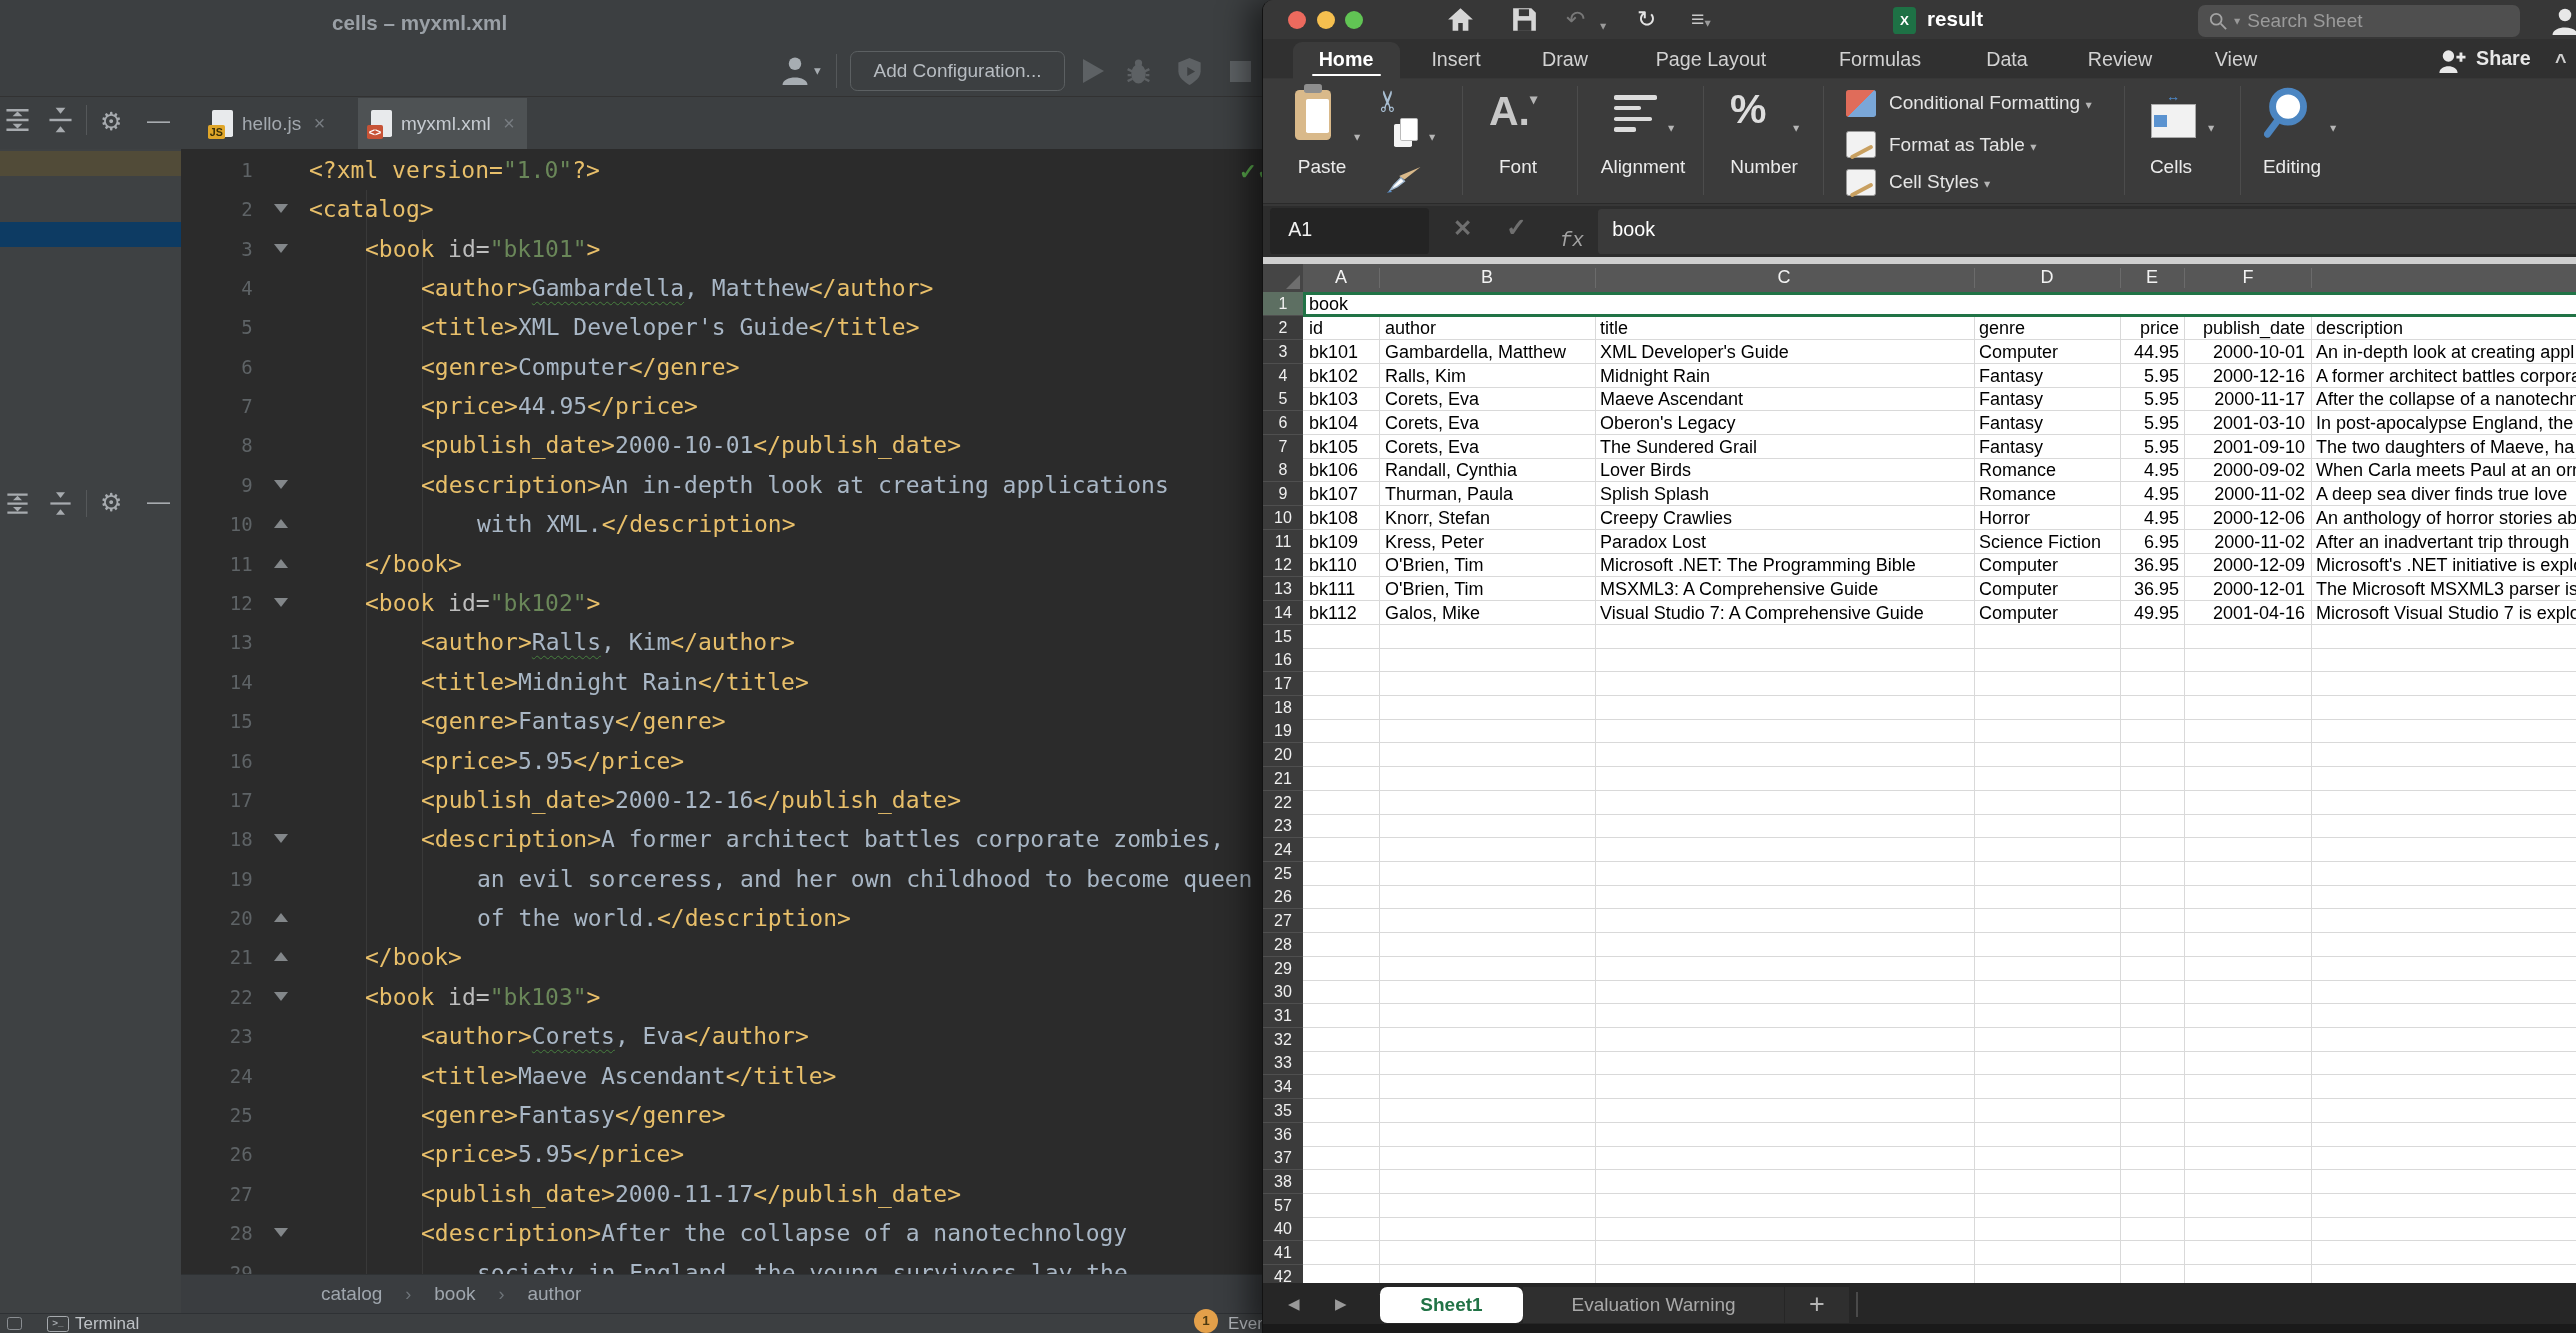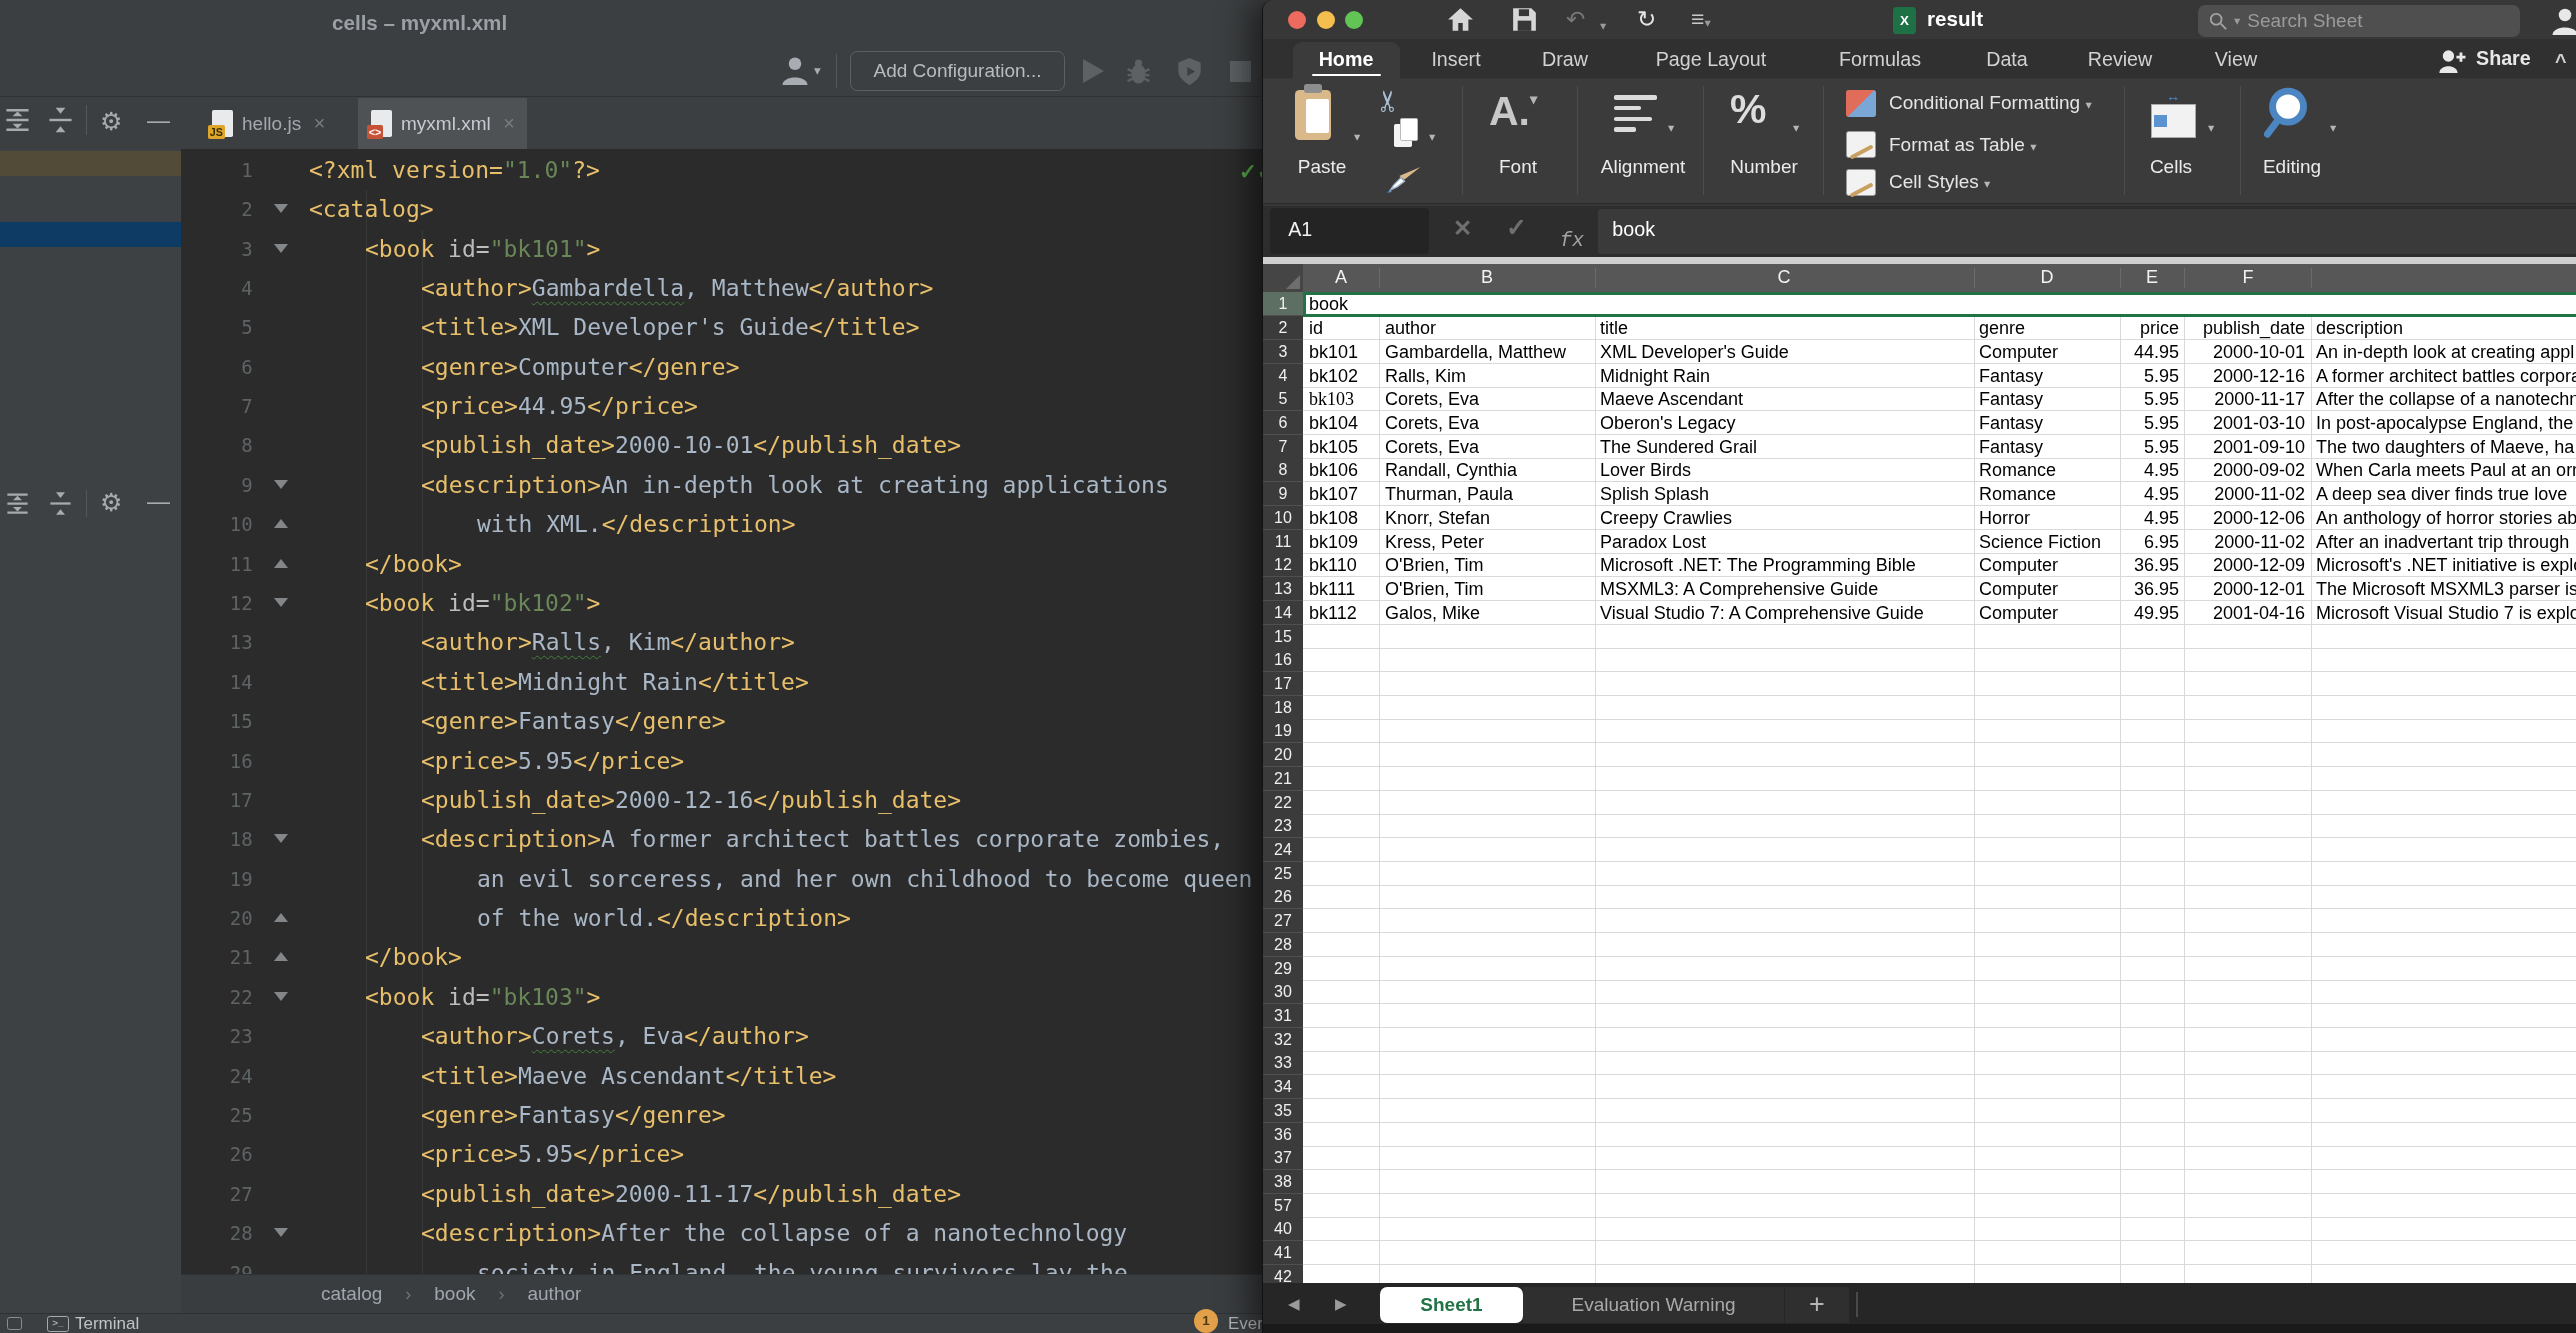--- a/index.html
+++ b/index.html
@@ -544,21 +544,21 @@
         <div class="rowhdr" style="top: 72px; height: 24px; line-height: 24px;">4</div>
         <div class="cell" style="top: 72px; height: 24px; line-height: 24px; left: 46px; width: 65px; text-align: left;">bk102</div>
         <div class="cell" style="top: 72px; height: 24px; line-height: 24px; left: 122px; width: 205px; text-align: left;">Ralls, Kim</div>
         <div class="cell" style="top: 72px; height: 24px; line-height: 24px; left: 337px; width: 368px; text-align: left;">Midnight Rain</div>
         <div class="cell" style="top: 72px; height: 24px; line-height: 24px; left: 716px; width: 135px; text-align: left;">Fantasy</div>
         <div class="cell" style="top: 72px; height: 24px; line-height: 24px; left: 862px; width: 54px; text-align: right;">5.95</div>
         <div class="cell" style="top: 72px; height: 24px; line-height: 24px; left: 926px; width: 116px; text-align: right;">2000-12-16</div>
         <div class="cell" style="top: 72px; height: 24px; line-height: 24px; left: 1053px; width: 260px; text-align: left;">A former architect battles corpora</div>
         <div class="grow" style="top: 95px; height: 24px;"></div>
         <div class="rowhdr" style="top: 95px; height: 24px; line-height: 24px;">5</div>
-        <div class="cell" style="top: 95px; height: 24px; line-height: 24px; left: 46px; width: 65px; text-align: left; font-family: Liberation Serif, serif;">bk103</div>
+        <div class="cell" style="top: 95px; height: 24px; line-height: 24px; left: 46px; width: 65px; text-align: left;">bk103</div>
         <div class="cell" style="top: 95px; height: 24px; line-height: 24px; left: 122px; width: 205px; text-align: left;">Corets, Eva</div>
         <div class="cell" style="top: 95px; height: 24px; line-height: 24px; left: 337px; width: 368px; text-align: left;">Maeve Ascendant</div>
         <div class="cell" style="top: 95px; height: 24px; line-height: 24px; left: 716px; width: 135px; text-align: left;">Fantasy</div>
         <div class="cell" style="top: 95px; height: 24px; line-height: 24px; left: 862px; width: 54px; text-align: right;">5.95</div>
         <div class="cell" style="top: 95px; height: 24px; line-height: 24px; left: 926px; width: 116px; text-align: right;">2000-11-17</div>
         <div class="cell" style="top: 95px; height: 24px; line-height: 24px; left: 1053px; width: 260px; text-align: left;">After the collapse of a nanotechn</div>
         <div class="grow" style="top: 119px; height: 24px;"></div>
         <div class="rowhdr" style="top: 119px; height: 24px; line-height: 24px;">6</div>
         <div class="cell" style="top: 119px; height: 24px; line-height: 24px; left: 46px; width: 65px; text-align: left;">bk104</div>
         <div class="cell" style="top: 119px; height: 24px; line-height: 24px; left: 122px; width: 205px; text-align: left;">Corets, Eva</div>

